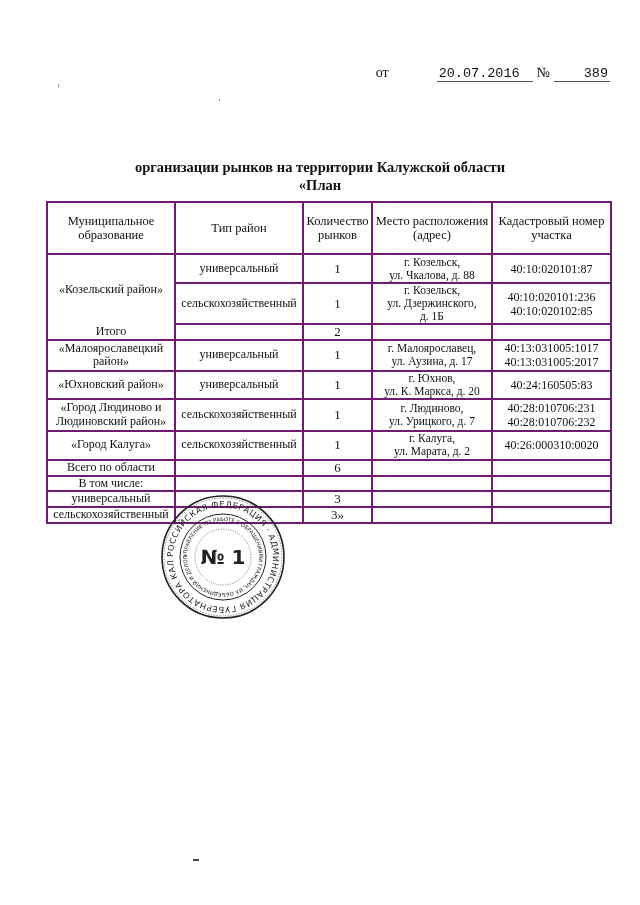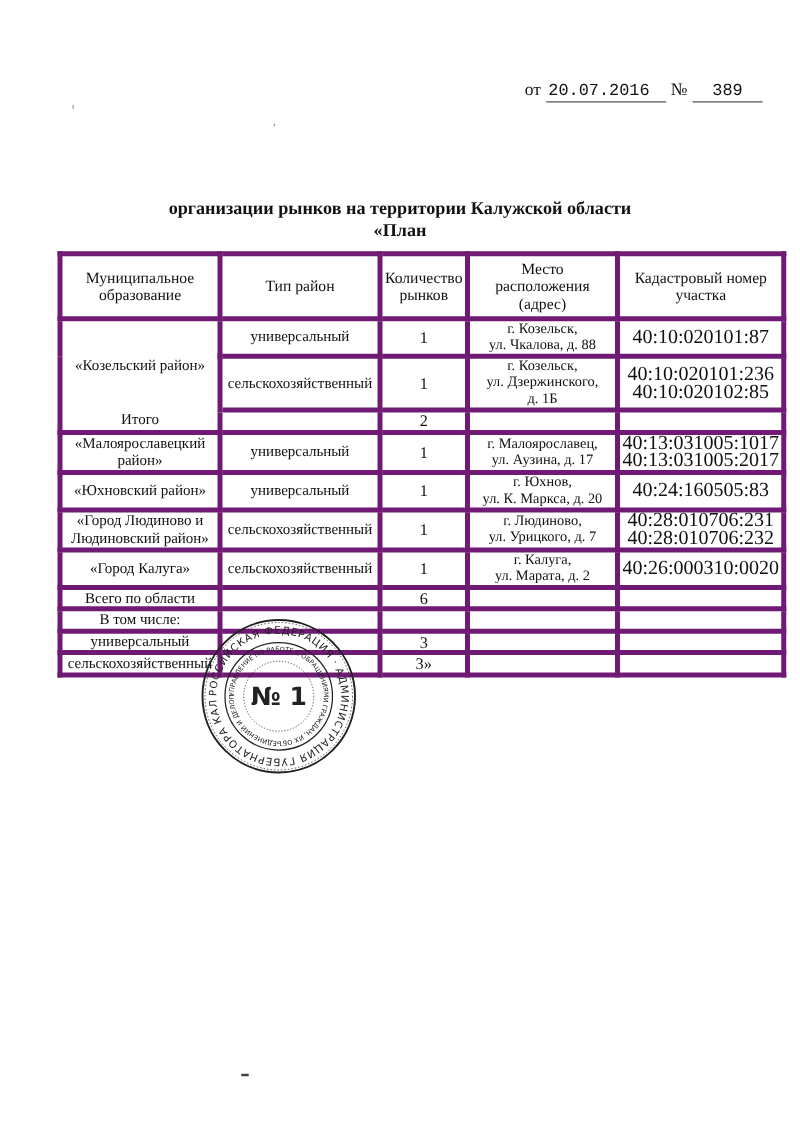--- a/index.html
+++ b/index.html
@@ -7,37 +7,37 @@
     width: 640px; height: 905px; position: relative; overflow: hidden;
     font-family: "Liberation Serif", "DejaVu Serif", serif; color: #111;
   }
   .approval {
     position: absolute; right: 30px; top: 64px; text-align: right;
     font-size: 14px; line-height: 18px;
   }
   .approval .date-line { display: flex; justify-content: flex-end; align-items: baseline; gap: 4px; margin-right: 0; }
   .mono { font-family: "Liberation Mono", "DejaVu Sans Mono", monospace; font-size: 13.5px; }
   .uline { display: inline-block; border-bottom: 1px solid #555; padding: 0 2px; line-height: 14px; }
-  .uline.date { width: 92px; text-align: left; }
-  .uline.num { width: 52px; text-align: center; }
+  .uline.date { width: 92px; text-align: left; margin-left: 44px; }
+  .uline.num { width: 52px; text-align: right; }
   .title {
     position: absolute; left: 0; width: 640px; top: 158px; text-align: center;
     font-weight: bold; font-size: 14.5px; line-height: 18px;
   }
   table.plan {
     position: absolute; left: 46px; top: 201px; border-collapse: collapse;
     font-size: 12px; line-height: 13.5px; table-layout: fixed;
   }
   table.plan td, table.plan th {
-    border: 4px solid #701a75; padding: 0 2px; text-align: center; vertical-align: middle;
+    border: 2px solid #701a75; padding: 0 2px; text-align: center; vertical-align: middle;
     font-weight: normal;
   }
   table.plan th { font-size: 12.5px; line-height: 14px; }
   td.addr { text-align: left; font-size: 11.5px; line-height: 13px; vertical-align: top; padding-left: 4px; }
-  td.cad { font-size: 16px; line-height: 14px; }
+  td.cad { font-size: 12px; line-height: 14px; }
   td.qty { font-size: 13px; }
   td.muni-top { vertical-align: top; padding-top: 8px; }
   .stamp {
     position: absolute; left: 160px; top: 494px; width: 126px; height: 126px;
   }
   .tick { position: absolute; background: #444; }
 </style>
 </head>
 <body>
 

